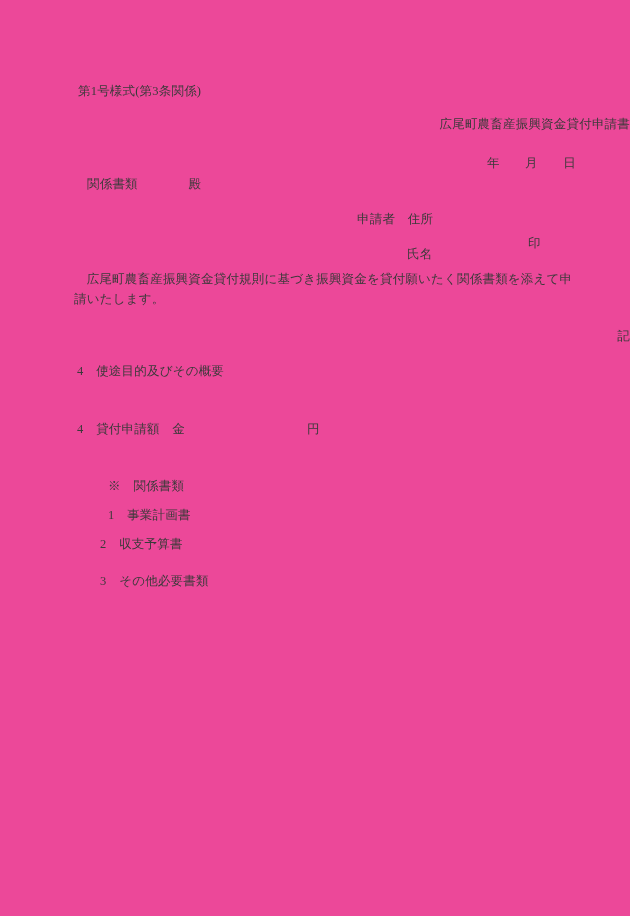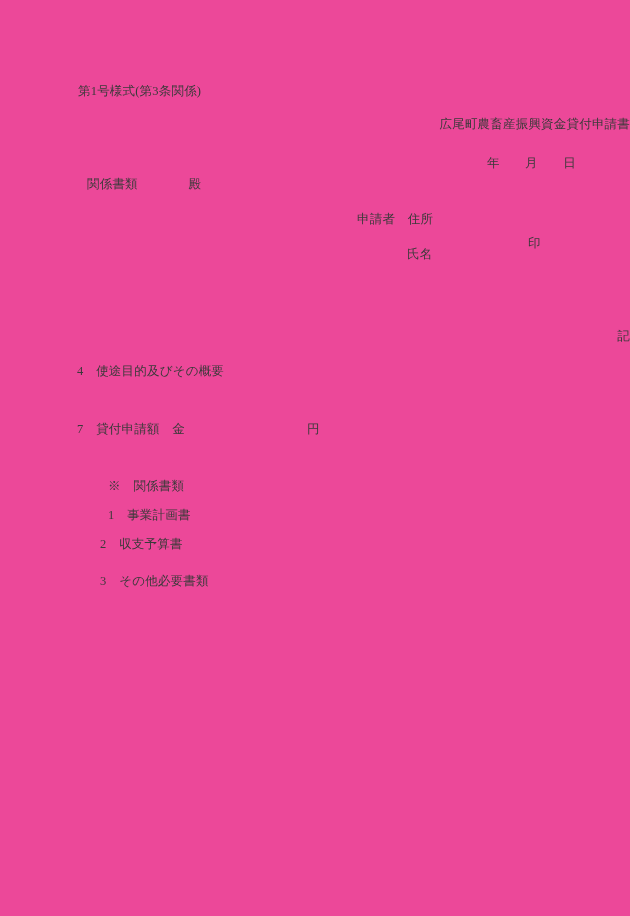--- a/index.html
+++ b/index.html
@@ -50,26 +50,27 @@
   <div class="line" style="top:157px; left:475px;margin-left:12px;">年　　月　　日</div>
 
   <div class="line" style="top:178px; left:87px;">関係書類　　　　殿</div>
 
   <div class="line" style="top:214px; left:357px;font-family:Liberation Mono, monospace;">申請者　住所</div>
 
   <div class="line" style="top:248px; left:407px;">氏名</div>
 
   <div class="line" style="top:237px; left:528px;">印</div>
 
+  <div class="paragraph">　広尾町農畜産振興資金貸付規則に基づき振興資金を貸付願いたく関係書類を添えて申請いたします。</div>
 
   <div class="line centered" style="top:330px;">記</div>
 
   <div class="line" style="top:365px; left:77px;">4　使途目的及びその概要</div>
 
-  <div class="line" style="top:423px; left:77px;">7　貸付申請額　金</div>
+  <div class="line" style="top:423px; left:77px;">4　貸付申請額　金</div>
 
   <div class="line" style="top:423px; left:307px;">円</div>
 
   <div class="line" style="top:480px; left:77px;margin-left:31px;">※　関係書類</div>
 
   <div class="line" style="top:501px; left:108px;margin-top:8px;">1　事業計画書</div>
 
   <div class="line" style="top:538px; left:100px;">2　収支予算書</div>
 
   <div class="line" style="top:575px; left:100px;">3　その他必要書類</div>

